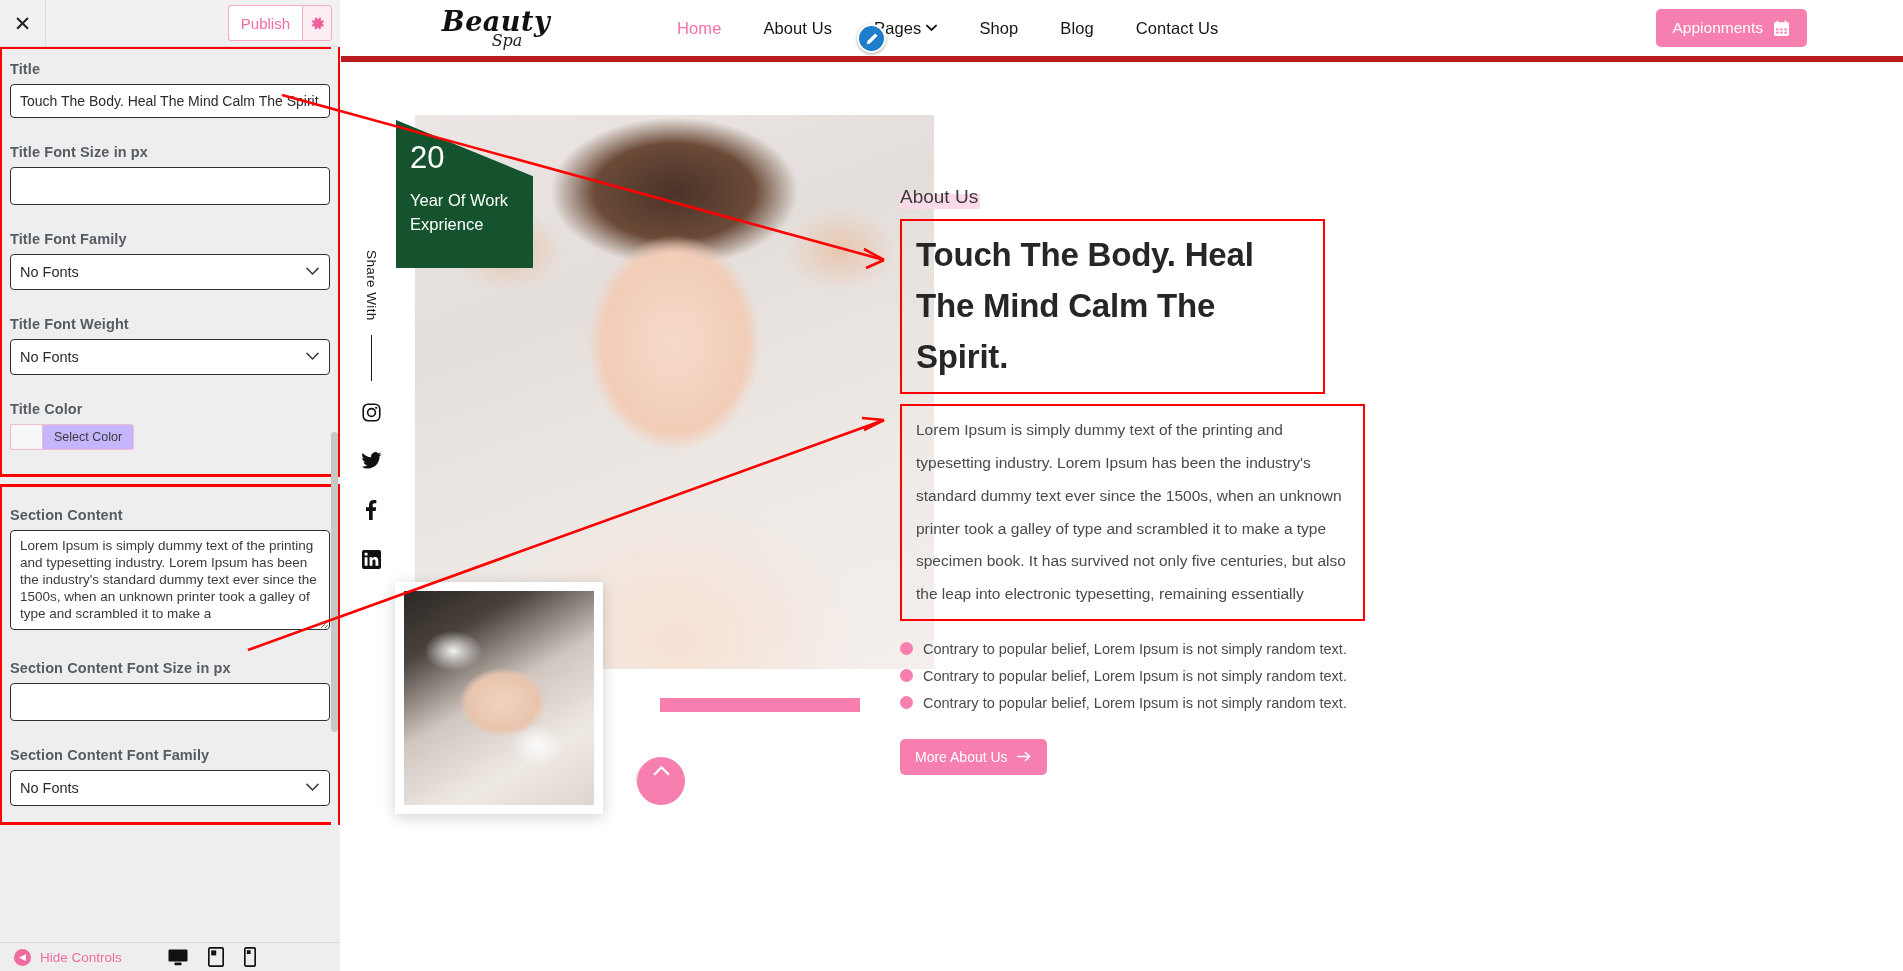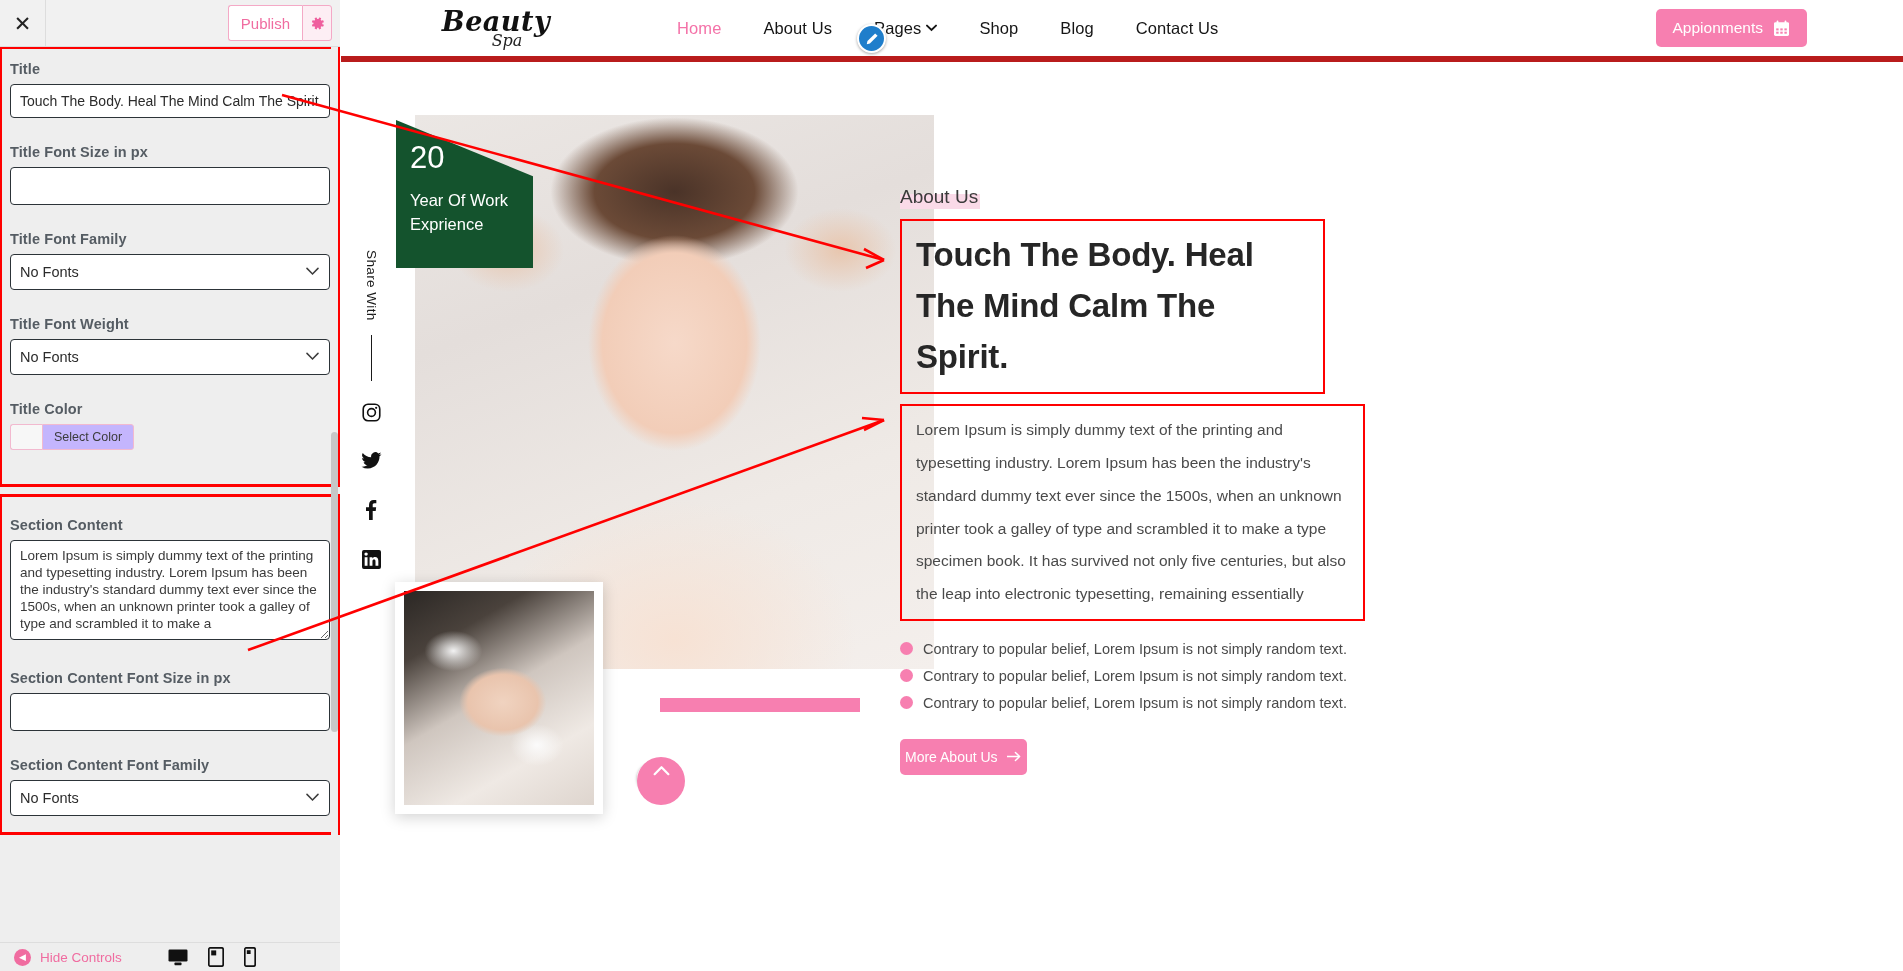--- a/index.html
+++ b/index.html
@@ -323,21 +323,21 @@
     display: flex; align-items: center; gap: 10px;
     font-size: 14.5px; color: #4a4a4a; margin-bottom: 11px;
   }
   .bullet-dot {
     width: 13px; height: 13px; border-radius: 50%;
     background: #f77fb0; flex: none;
   }
   .more-btn {
     margin-top: 17px;
     background: #f77fb0; color: #fff; border: none;
-    border-radius: 5px; height: 36px; padding: 0 5px;
+    border-radius: 5px; height: 36px; padding: 0 15px;
     font-size: 14px; cursor: pointer;
     display: inline-flex; align-items: center; gap: 9px;
     font-family: "Liberation Sans", sans-serif;
   }
 
   
   .annot { position: absolute; left: 0; top: 0; width: 1903px; height: 971px; pointer-events: none; z-index: 60; }
 
   
   .fab-up {
@@ -544,21 +544,21 @@
           <div class="field">
             <label class="field-label">Title Font Weight</label>
             <div class="select-wrap">
               <input class="select-input" readonly="" value="No Fonts" style="">
               <svg class="select-chevron" width="13" height="9" viewBox="0 0 13 9">
                   <path d="M1 1.4 L6.5 7 L12 1.4" stroke="#3c3c3c" stroke-width="1.5" fill="none" stroke-linecap="round"></path>
                 </svg>
             </div>
           </div>
 
-          <div class="field" style="margin-bottom:20px">
+          <div class="field" style="margin-bottom:10px">
             <label class="field-label">Title Color</label>
             <div class="color-row">
               <div class="color-swatch"></div>
               <div class="color-btn">
                 <span>Select Color</span>
               </div>
             </div>
           </div>
         </div>
 

